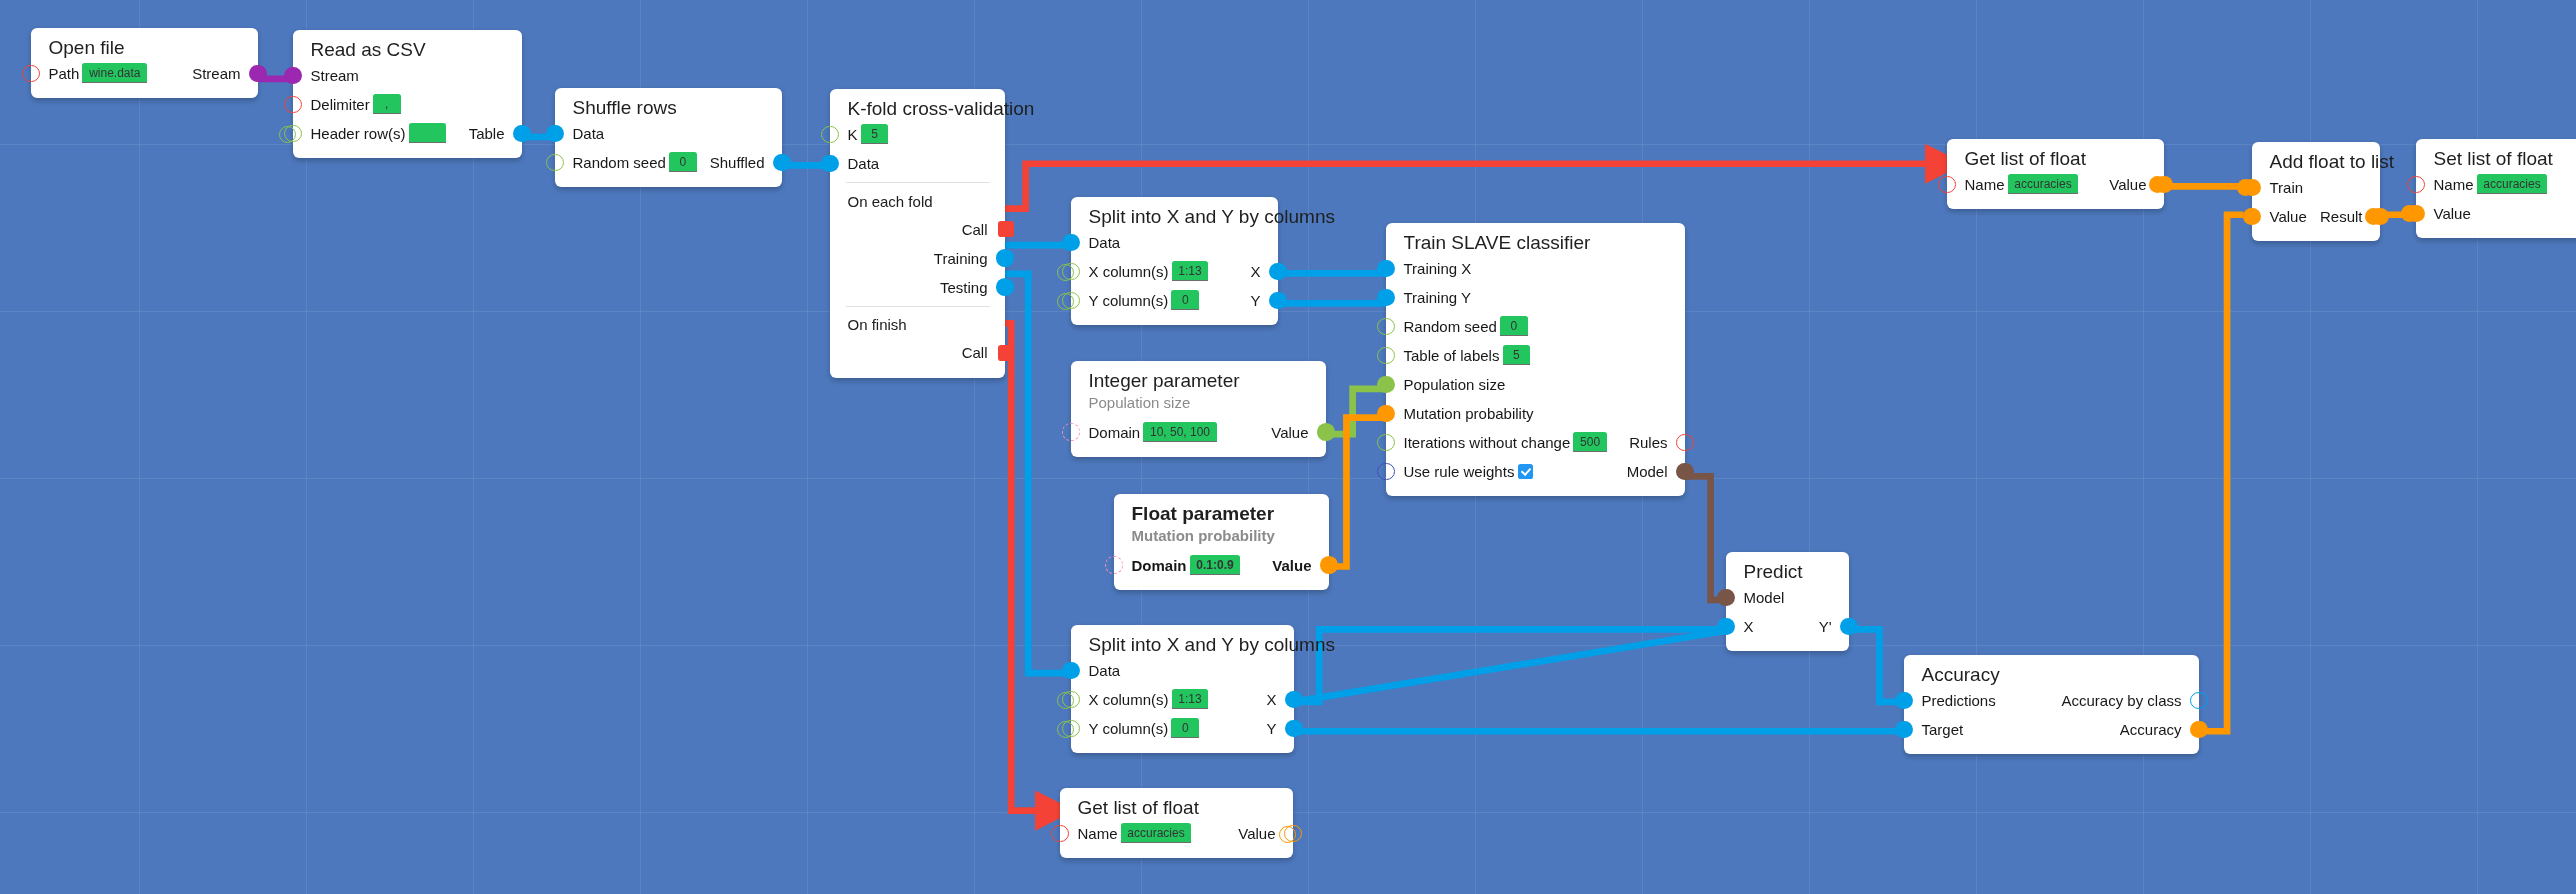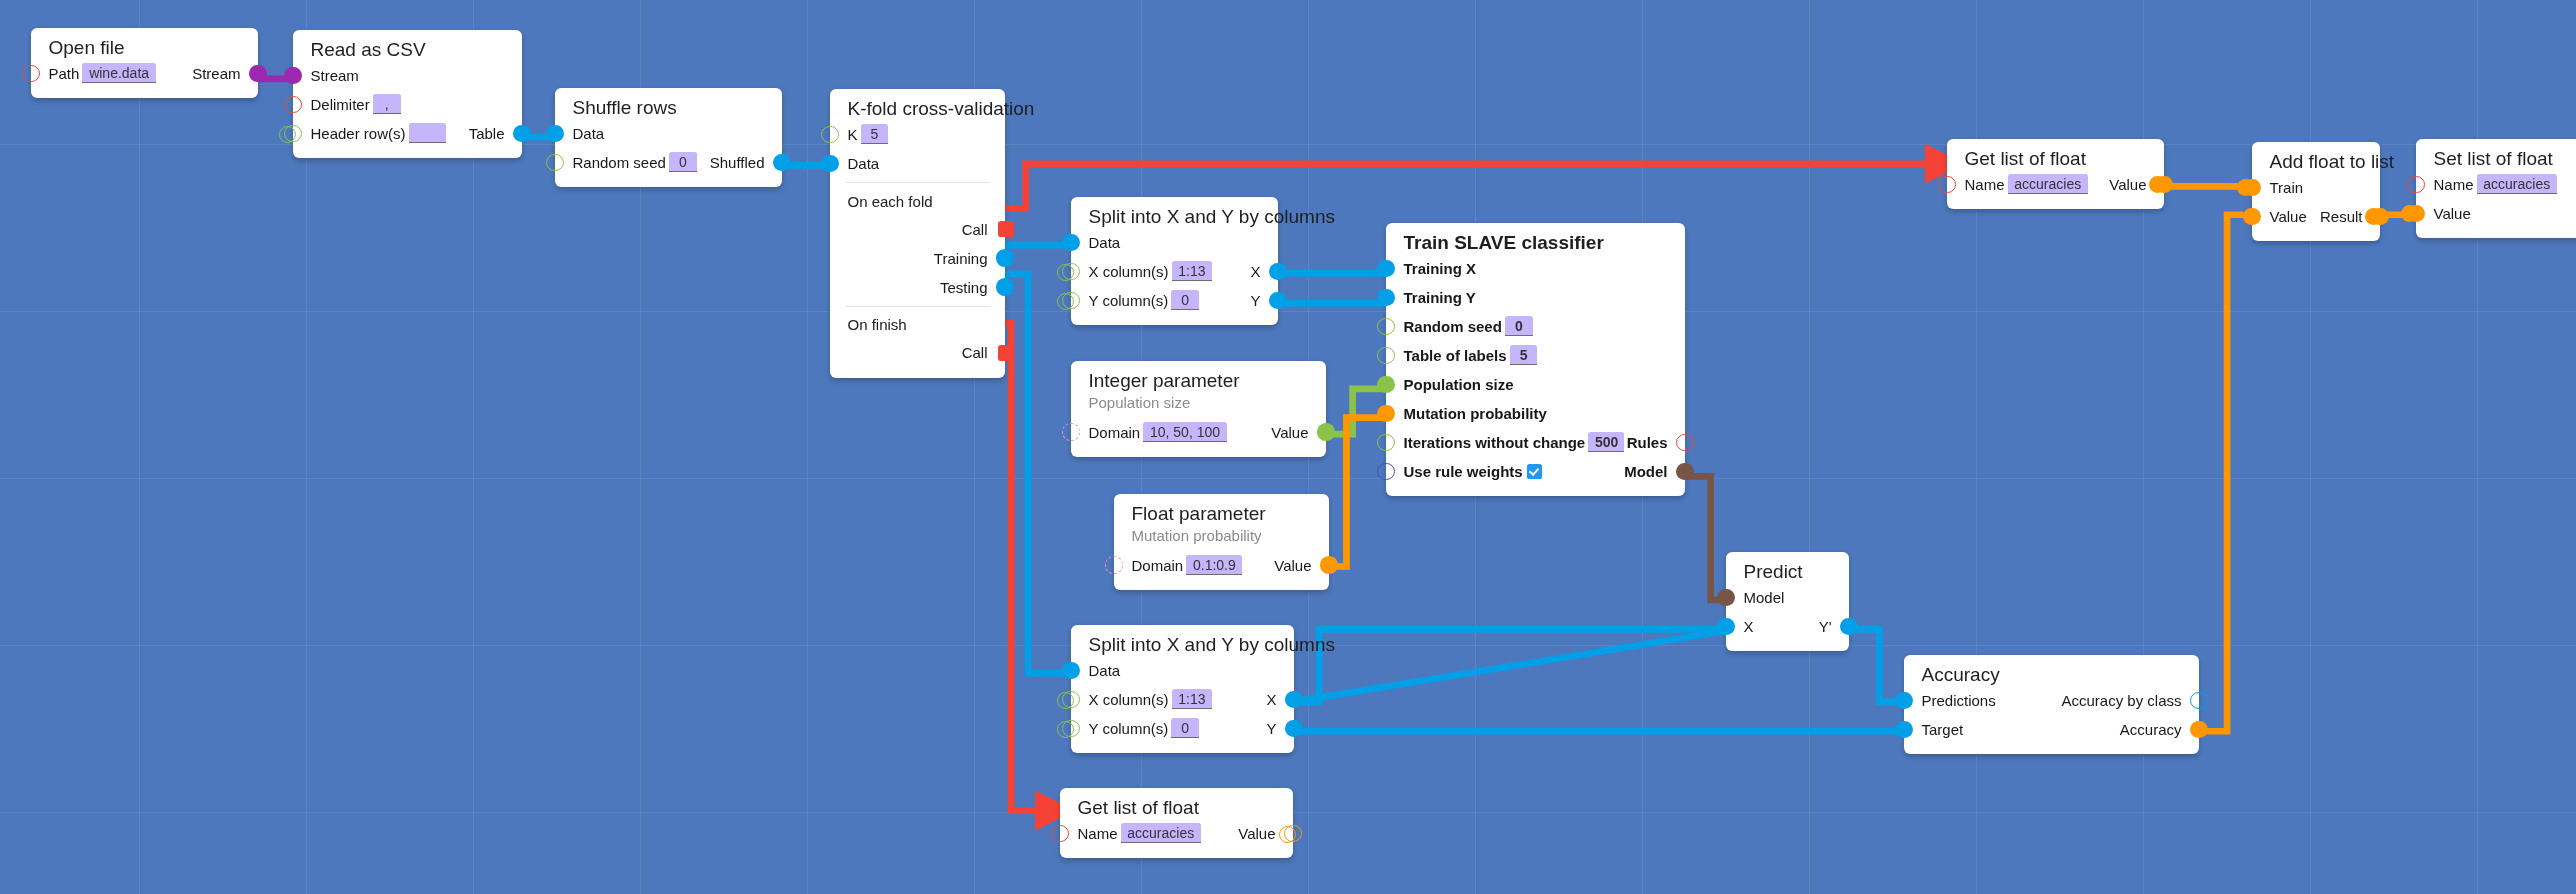--- a/index.html
+++ b/index.html
@@ -56,24 +56,24 @@
   }
   .row.hdr{height:27px;}
   .spacer{flex:1 1 auto;}
   .label{font-size:15px;color:#181818;line-height:15px;}
   .label.sec{font-size:15px;color:#202020;}
   .divider{height:0.5px;background:#e2e2e2;margin:4.6px 15.5px 4.6px 15.5px;}
 
   
   .chip{
     display:inline-block;
-    background:#c4b5fd;
+    background:#22c55e;
     border-bottom:1px solid #6d6d6d;
     border-radius:2.6px 2.6px 0 0;
-    font-size:14px;
+    font-size:12px;
     color:#343434;
     padding:2.6px 6.7px 2.1px 6.7px;
     margin:0 3.1px;
     min-width:14.4px;
     text-align:center;
     line-height:14.4px;
   }
   .chip.blank{color:transparent;min-width:24px;}
 
   
@@ -275,21 +275,21 @@
     <div class="row">
       <span class="port left hollow list c-green"></span>
       <span class="label">Y column(s)</span>
       <span class="chip">0</span>
       <span class="spacer"></span>
       <span class="label">Y</span>
       <span class="port right filled f-blue"></span>
     </div>
   </div>
 
-  <div class="node" style="left:1386px;top:223px;width:299px;font-weight:bold;">
+  <div class="node" style="left:1386px;top:223px;width:299px;">
     <div class="node-title">Train SLAVE classifier</div>
     <div class="row">
       <span class="port left filled f-blue"></span>
       <span class="label">Training X</span>
     </div>
     <div class="row">
       <span class="port left filled f-blue"></span>
       <span class="label">Training Y</span>
     </div>
     <div class="row">
@@ -334,21 +334,21 @@
     <div class="row" style="margin-top:5.2px;">
       <span class="port left dashed c-pink"></span>
       <span class="label">Domain</span>
       <span class="chip">10, 50, 100</span>
       <span class="spacer"></span>
       <span class="label">Value</span>
       <span class="port right filled f-green"></span>
     </div>
   </div>
 
-  <div class="node" style="left:1114px;top:494px;width:215px;">
+  <div class="node" style="left:1114px;top:494px;width:215px;font-weight:bold;">
     <div class="node-title">Float parameter</div>
     <div class="node-sub">Mutation probability</div>
     <div class="row" style="margin-top:5.2px;">
       <span class="port left dashed c-pink"></span>
       <span class="label">Domain</span>
       <span class="chip">0.1:0.9</span>
       <span class="spacer"></span>
       <span class="label">Value</span>
       <span class="port right filled f-orange"></span>
     </div>

